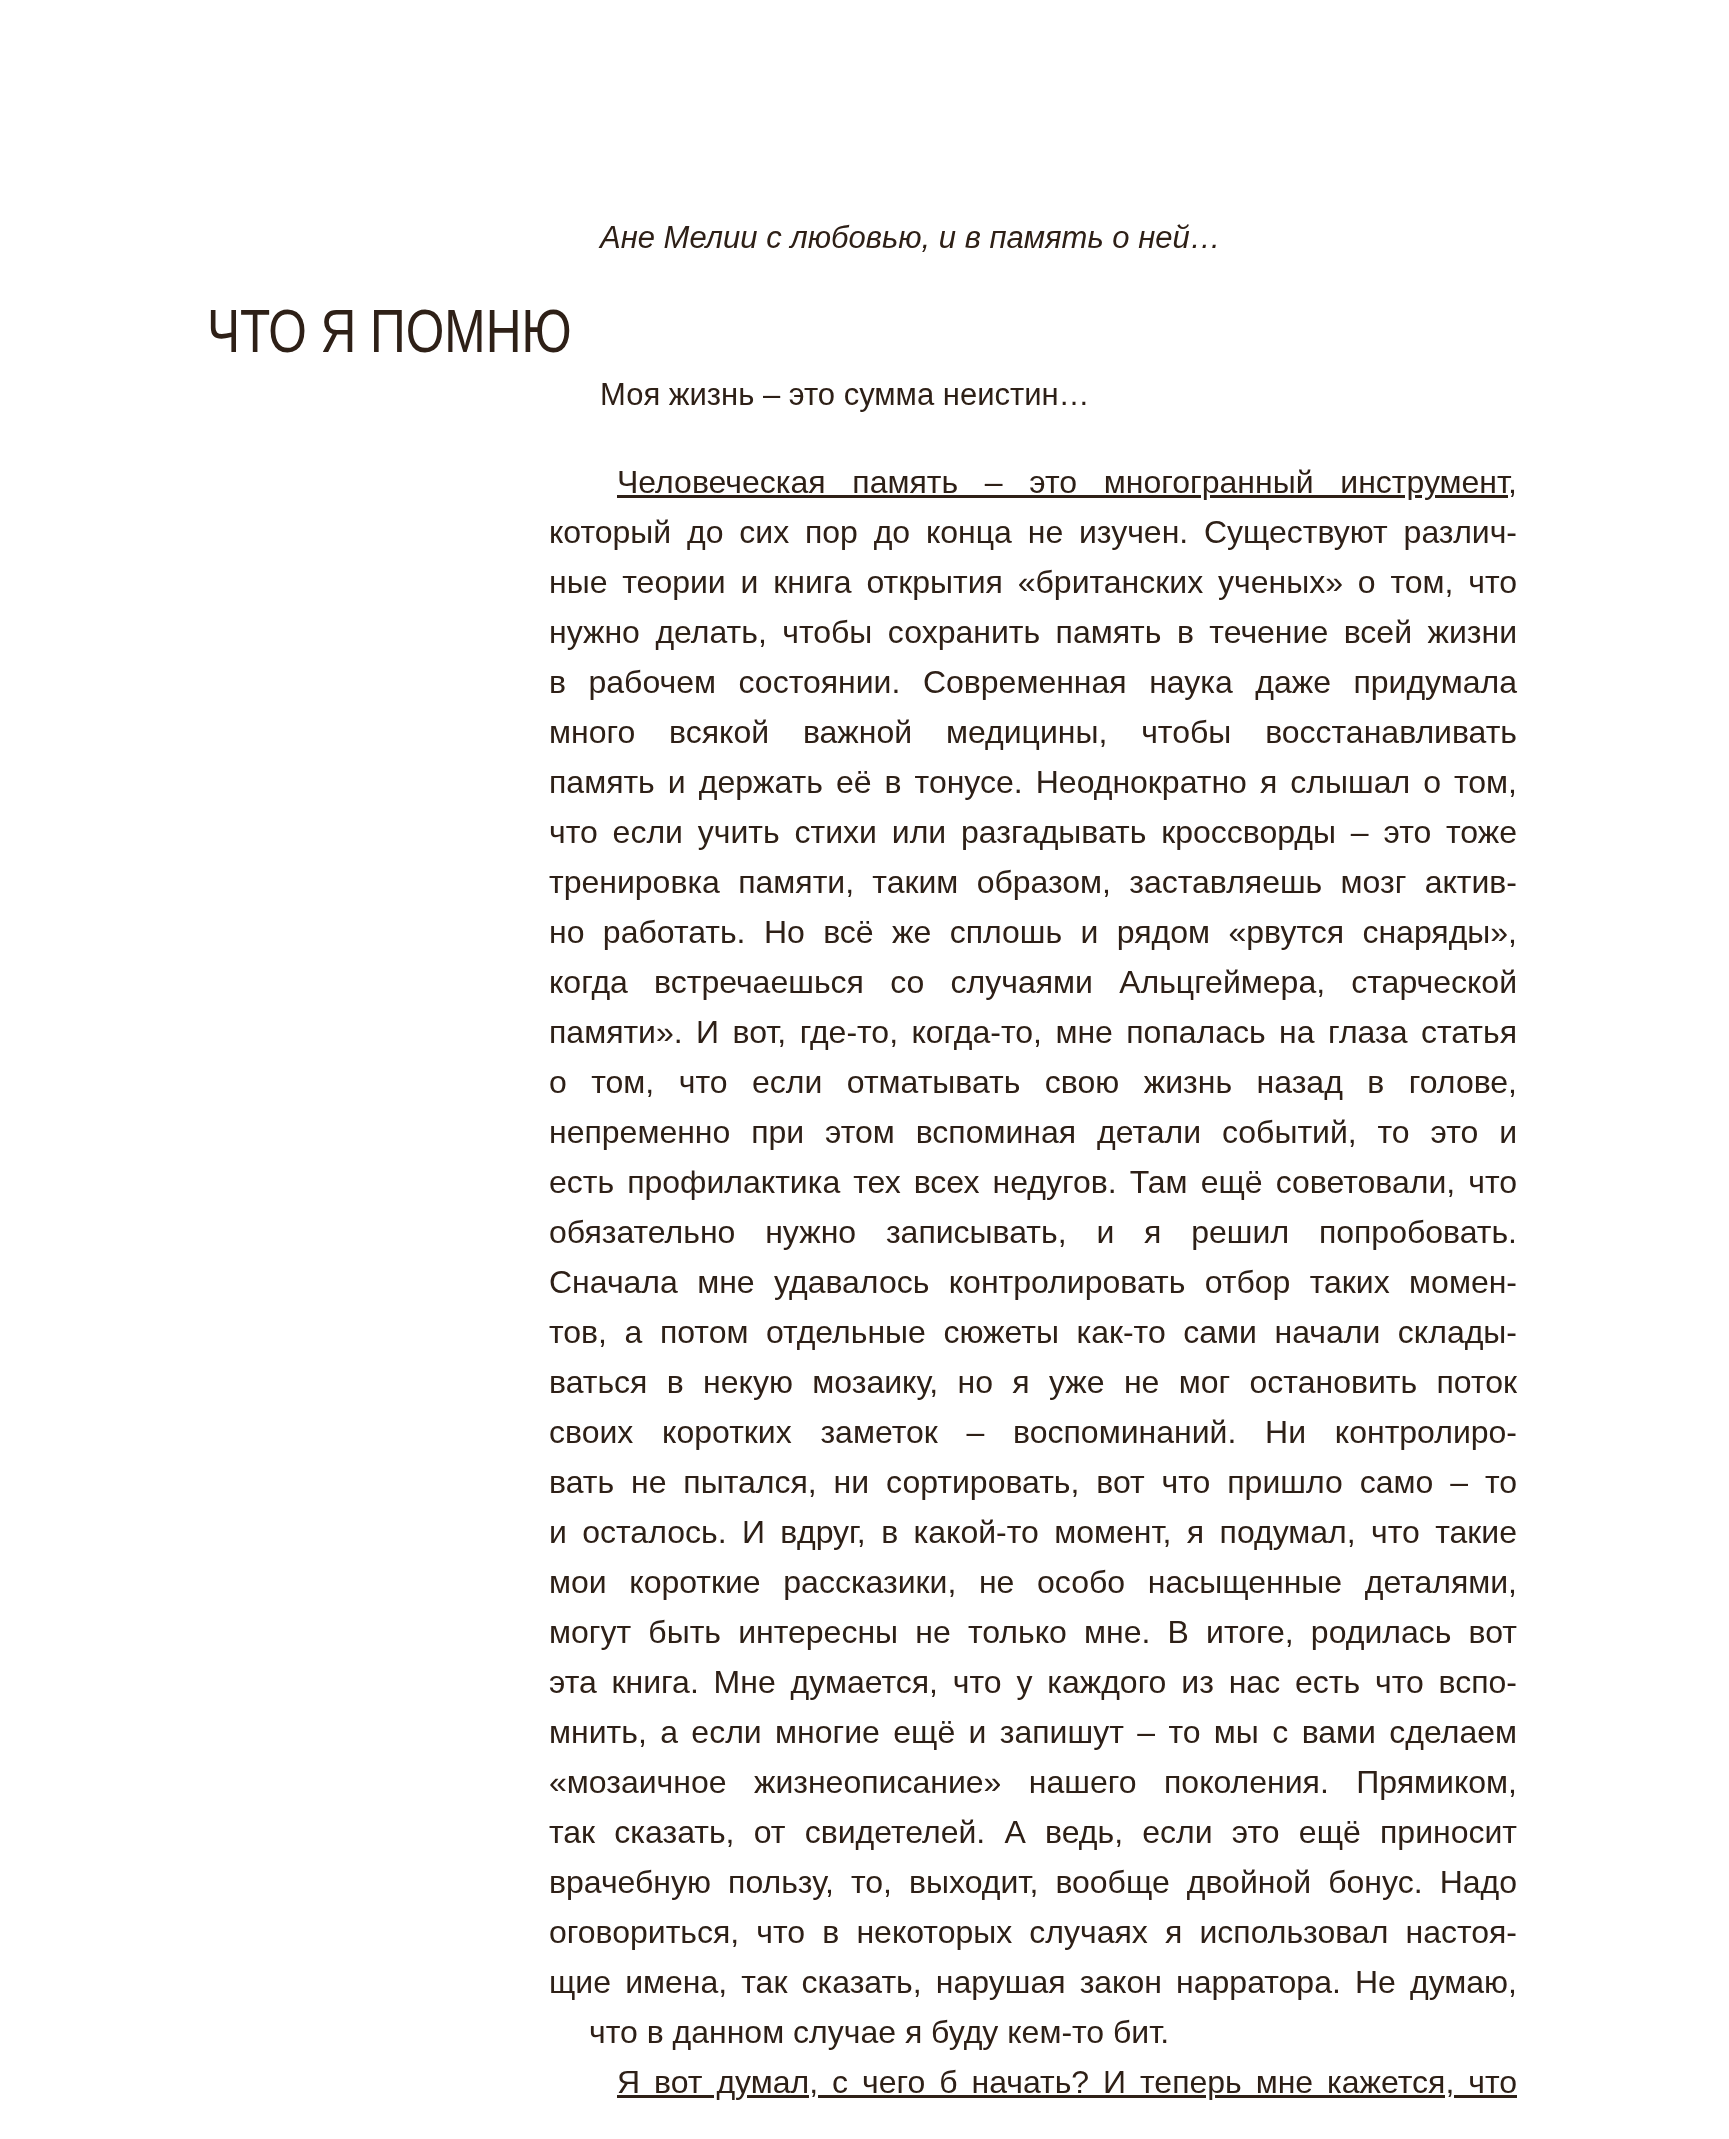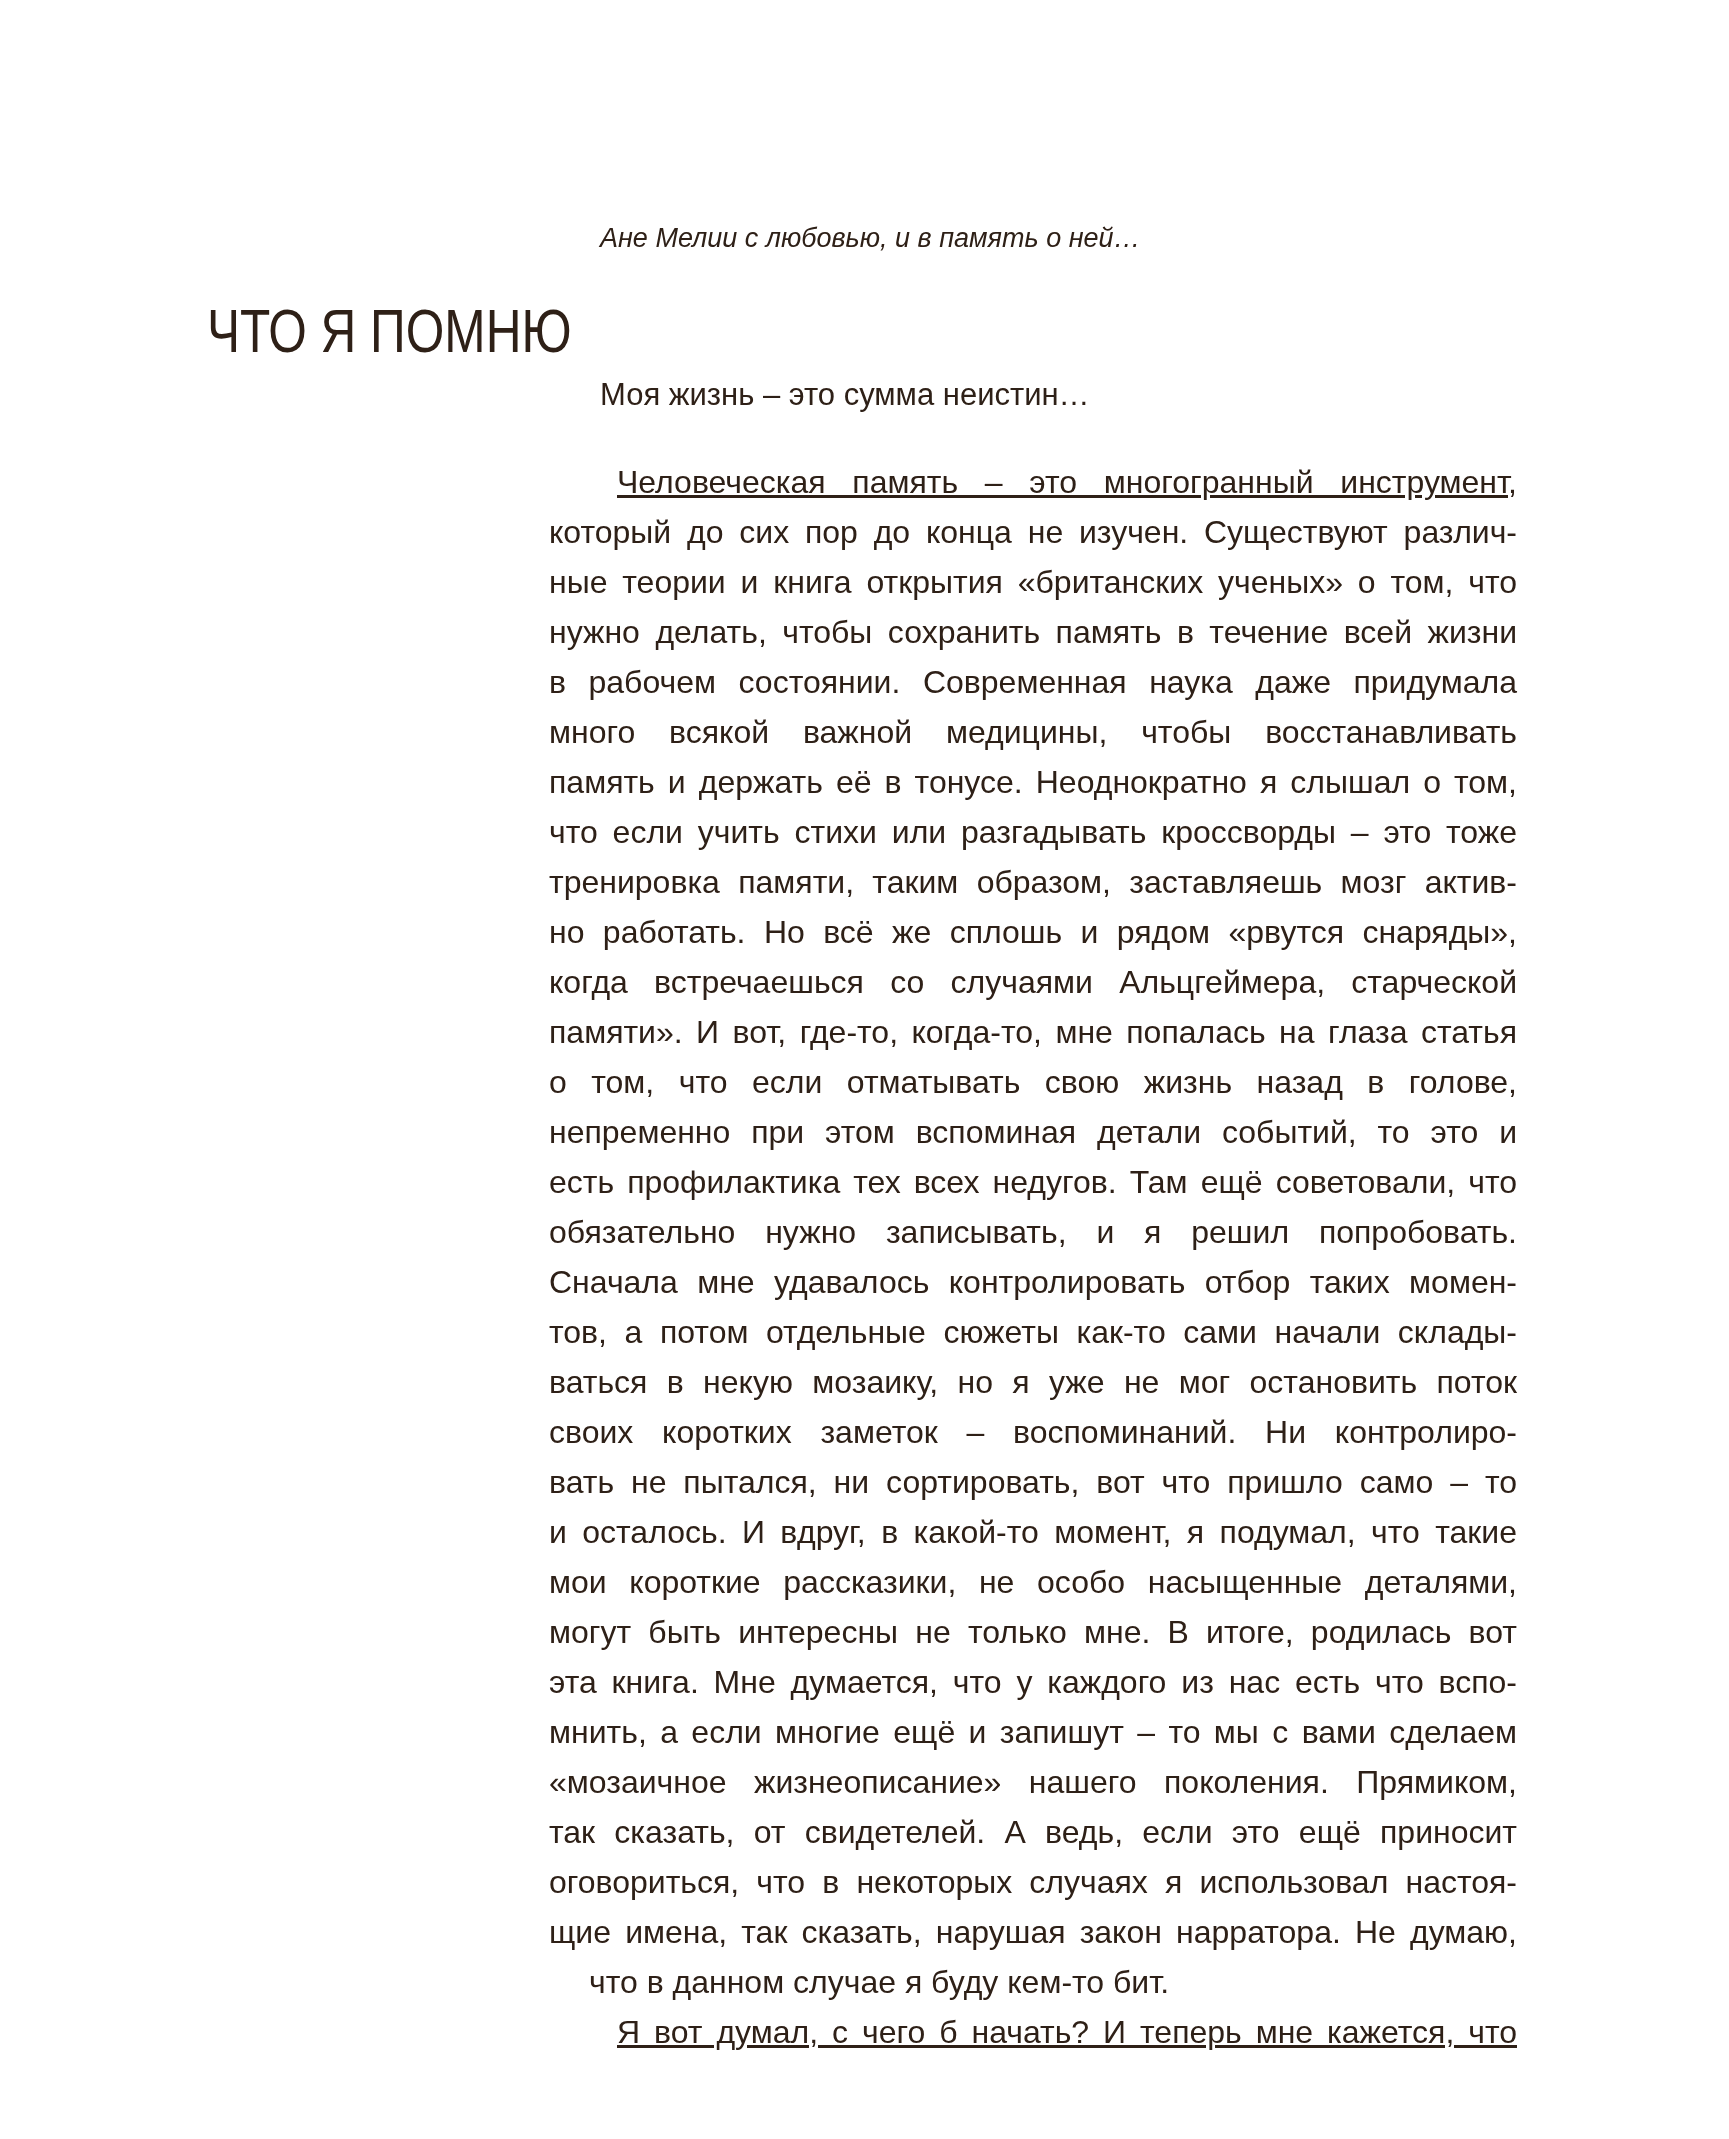--- a/index.html
+++ b/index.html
@@ -13,21 +13,21 @@
     height: 2467px;
     background: #ffffff;
     font-family: "Liberation Sans", "DejaVu Sans", sans-serif;
     color: #2e2017;
     overflow: hidden;
   }
   .dedication {
     position: absolute;
     left: 600px;
     top: 221px;
-    font-size: 27px;
+    font-size: 31px;
     line-height: 34px;
     font-style: italic;
     white-space: nowrap;
   }
   .chapter-title {
     position: absolute;
     left: 207px;
     top: 300px;
     font-size: 62px;
     line-height: 62px;
@@ -100,20 +100,21 @@
       <div class="line">ваться в некую мозаику, но я уже не мог остановить поток</div>
       <div class="line">своих коротких заметок – воспоминаний. Ни контролиро-</div>
       <div class="line">вать не пытался, ни сортировать, вот что пришло само – то</div>
       <div class="line">и осталось. И вдруг, в какой-то момент, я подумал, что такие</div>
       <div class="line">мои короткие рассказики, не особо насыщенные деталями,</div>
       <div class="line">могут быть интересны не только мне. В итоге, родилась вот</div>
       <div class="line">эта книга. Мне думается, что у каждого из нас есть что вспо-</div>
       <div class="line">мнить, а если многие ещё и запишут – то мы с вами сделаем</div>
       <div class="line">«мозаичное жизнеописание» нашего поколения. Прямиком,</div>
       <div class="line">так сказать, от свидетелей. А ведь, если это ещё приносит</div>
+      <div class="line">врачебную пользу, то, выходит, вообще двойной бонус. Надо</div>
       <div class="line">оговориться, что в некоторых случаях я использовал настоя-</div>
       <div class="line">щие имена, так сказать, нарушая закон нарратора. Не думаю,</div>
       <div class="line plast">что в данном случае я буду кем-то бит.</div>
       <div class="line first">Я вот думал, с чего б начать? И теперь мне кажется, что</div>
     </div>
 
 </div>
 
 
 </body></html>

